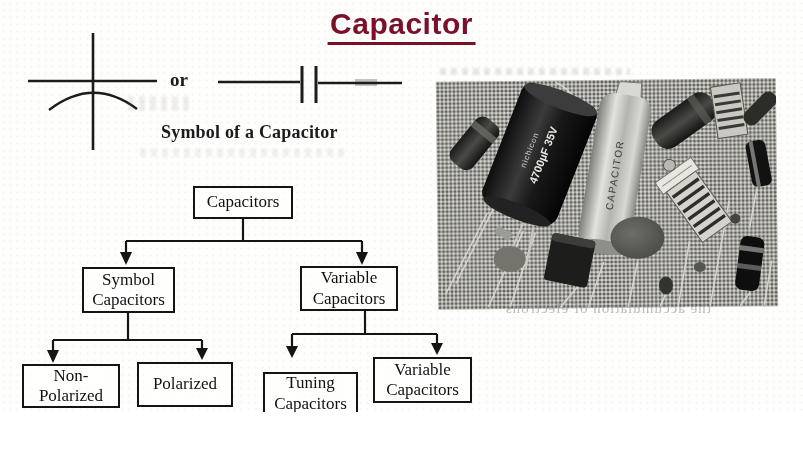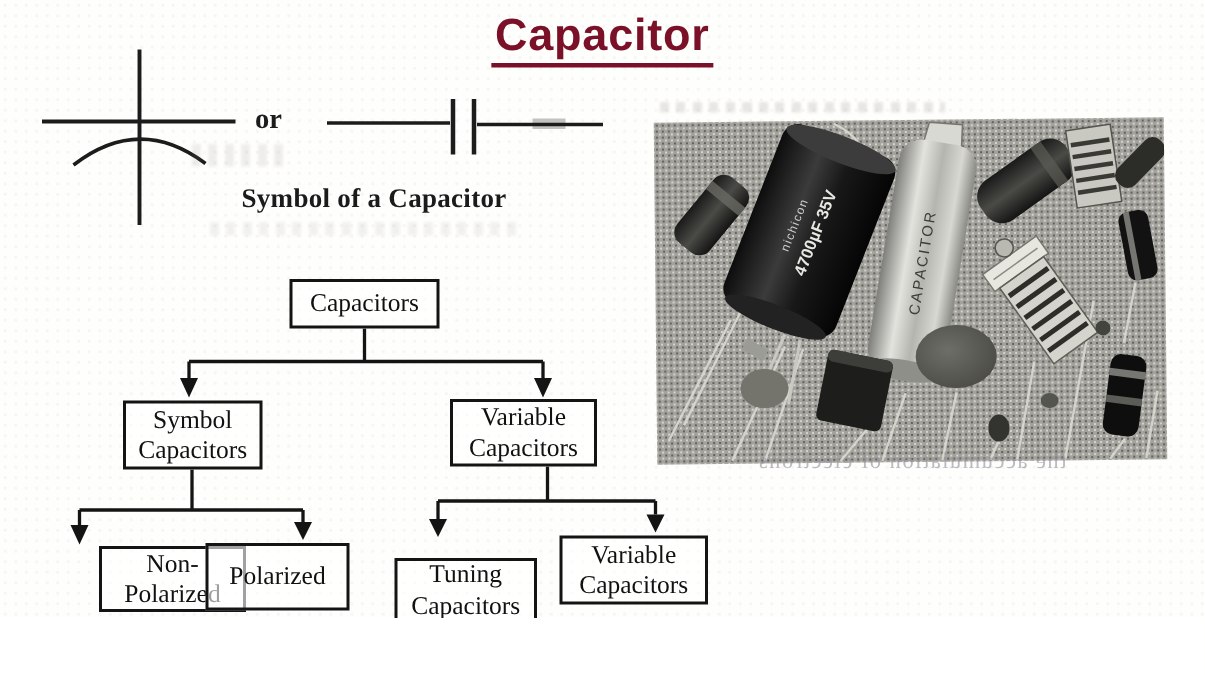--- a/index.html
+++ b/index.html
@@ -113,21 +113,21 @@
     <span>Capacitors</span>
   </div>
   <div class="fbox" style="left:82px;top:267px;width:89px;height:42px;">
     <span>Symbol</span>
     <span>Capacitors</span>
   </div>
   <div class="fbox" style="left:300px;top:266px;width:94px;height:41px;">
     <span>Variable</span>
     <span>Capacitors</span>
   </div>
-  <div class="fbox" style="left:22px;top:364px;width:94px;height:40px;margin-left:44px;">
+  <div class="fbox" style="left:22px;top:364px;width:94px;height:40px;">
     <span>Non-</span>
     <span>Polarized</span>
   </div>
   <div class="fbox" style="left:137px;top:362px;width:92px;height:41px;">
     <span>Polarized</span>
   </div>
   <div class="fbox" style="left:263px;top:372px;width:91px;height:39px;">
     <span>Tuning</span>
     <span>Capacitors</span>
   </div>

